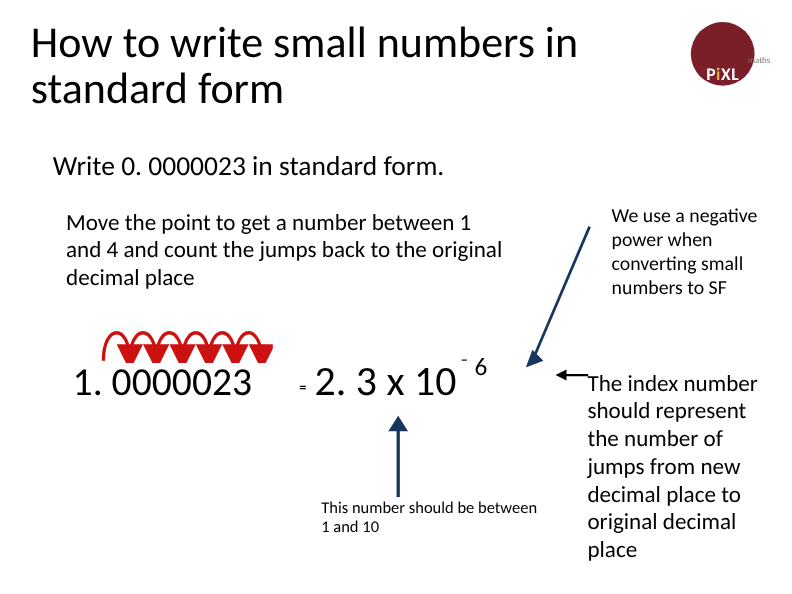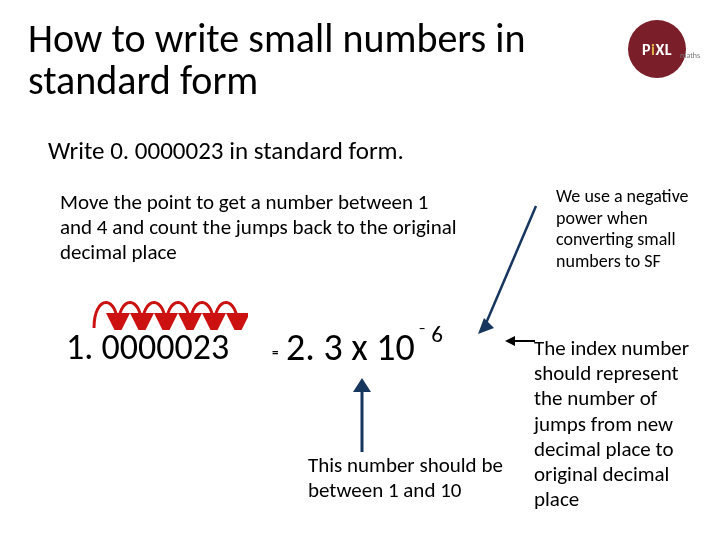--- a/index.html
+++ b/index.html
@@ -1,31 +1,31 @@
 <!DOCTYPE html>
 <html><head>
 <meta charset="utf-8">
 <style>
   html,body{margin:0;padding:0;width:720px;height:540px;background:#fff;font-family:Calibri,Arial,sans-serif;color:#000;overflow:hidden}
   .slide{position:relative;width:720px;height:536px}
   .title{position:absolute;left:28px;top:18px;width:560px;font-size:40px;line-height:1.05;font-weight:400}
   .logo{position:absolute;right:14px;top:20px;width:78px;height:60px}
-  .logo-circle{width:58px;height:58px;border-radius:50%;background:#7a1f2a;position:absolute;left:0;top:0;display:flex;align-items:center;justify-content:center}
+  .logo-circle{width:58px;height:58px;border-radius:50%;background:#7a1f2a;position:absolute;left:0;top:0;display:flex;align-items:flex-end;justify-content:center}
   .logo-text{color:#fff;font-size:16px;font-weight:bold;letter-spacing:.5px}
   .logo-text .i{color:#e0b64a}
   .logo-maths{position:absolute;left:52px;top:30px;font-size:8px;color:#7a7a7a}
   .logo-sym{position:absolute;font-size:10px;color:#d8c79a}
   .sym1{left:34px;top:4px}.sym2{left:44px;top:14px;color:#c66}.sym3{left:42px;top:40px;color:#c66}.sym4{left:30px;top:42px}
   .question{position:absolute;left:48px;top:135px;font-size:25px}
   .instruct{position:absolute;left:60px;top:190px;width:400px;font-size:21px;line-height:1.2}
   .bignum{position:absolute;left:66px;top:325px;font-size:36px;font-weight:400}
   .equals{position:absolute;left:272px;top:345px;font-size:13px;font-weight:600}
   .result{position:absolute;left:286px;top:320px;font-size:38px}
   .result sup{font-size:23px;vertical-align:18px;margin-left:3px}
-  .low-note{position:absolute;left:308px;top:453px;width:200px;font-size:21px;line-height:1.2}
+  .low-note{position:absolute;left:292px;top:453px;width:200px;font-size:15px;line-height:1.2}
   .side1{position:absolute;left:556px;top:186px;width:170px;font-size:18px;font-weight:normal;line-height:1.2}
   .side2{position:absolute;left:534px;top:336px;width:175px;font-size:21px;line-height:1.2}
   .jumps{position:absolute;left:78px;top:280px;width:170px;height:50px}
   .up-arrow{position:absolute;left:350px;top:378px;width:24px;height:74px}
   .diag-arrow{position:absolute;left:478px;top:204px;width:60px;height:130px}
   .h-arrow{position:absolute;left:505px;top:334px;width:30px;height:14px}
 </style>
 </head>
 <body>
 <div class="slide">

